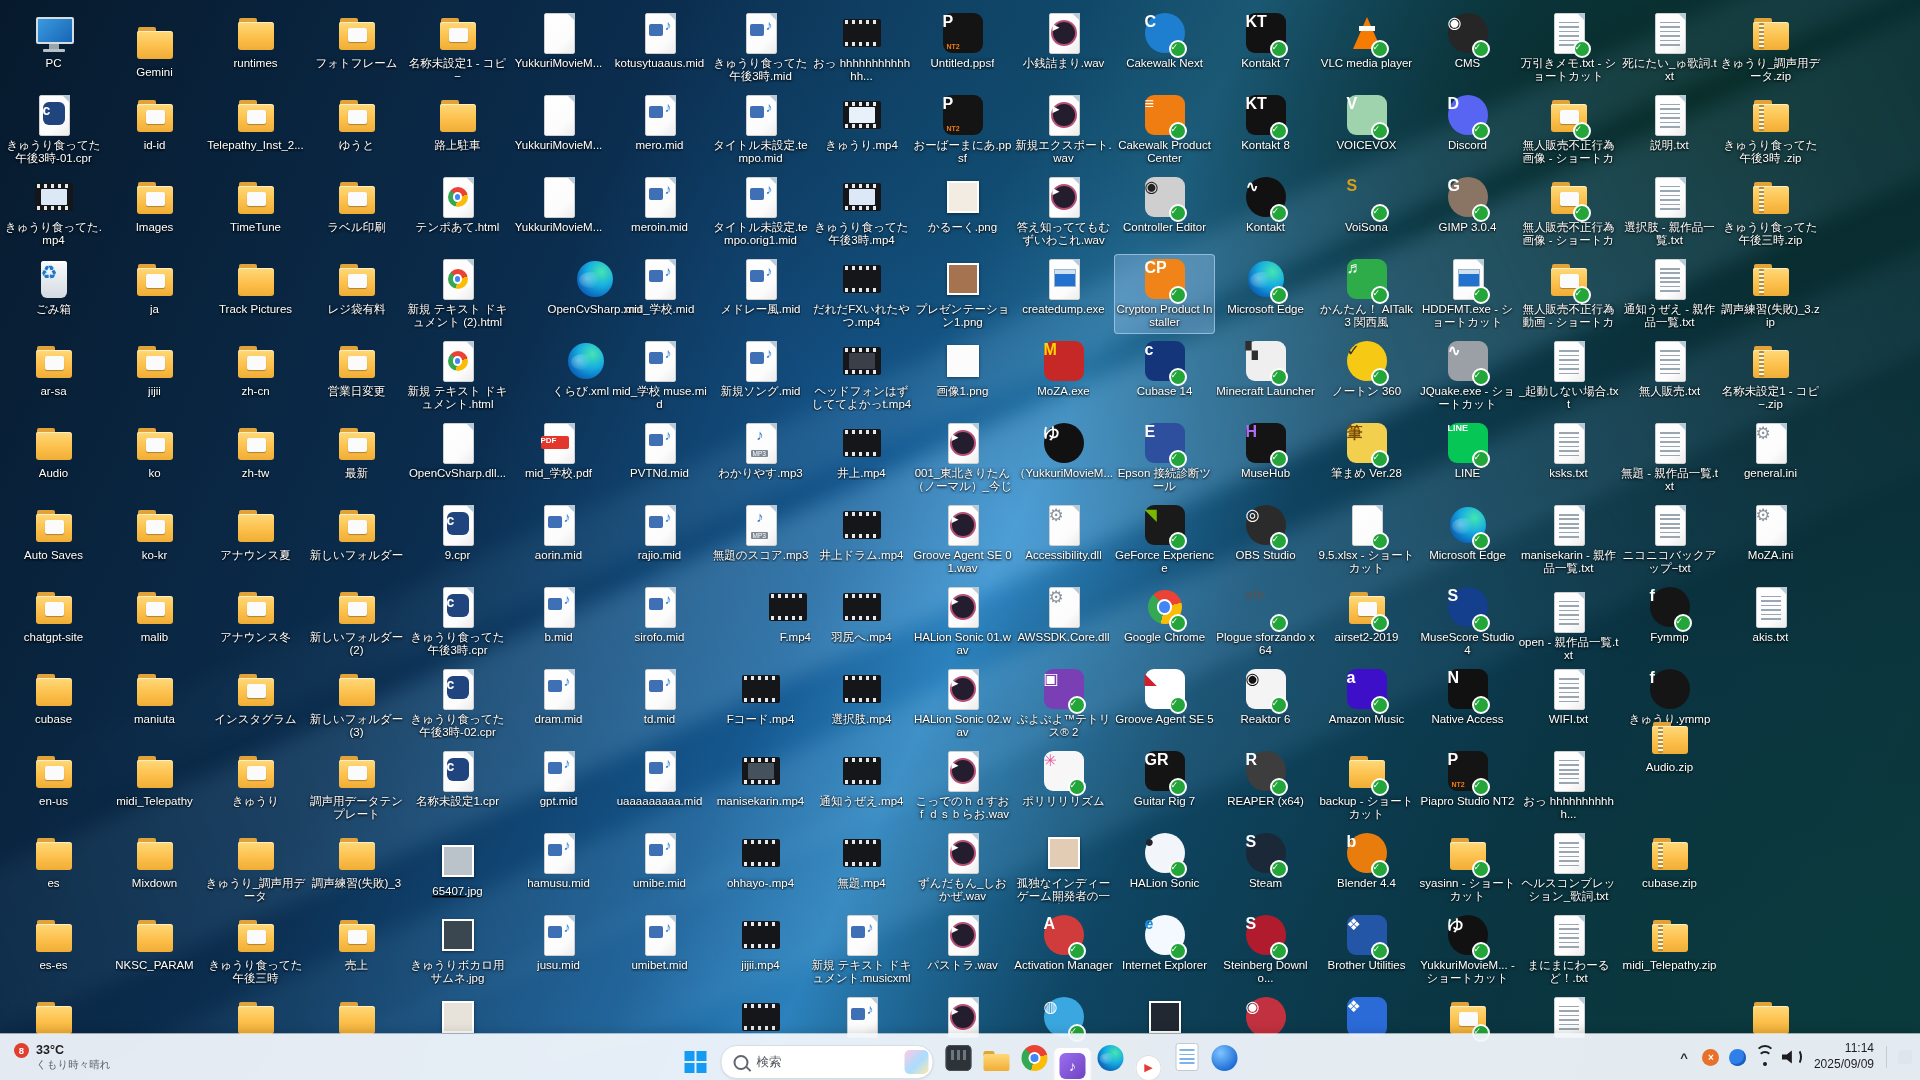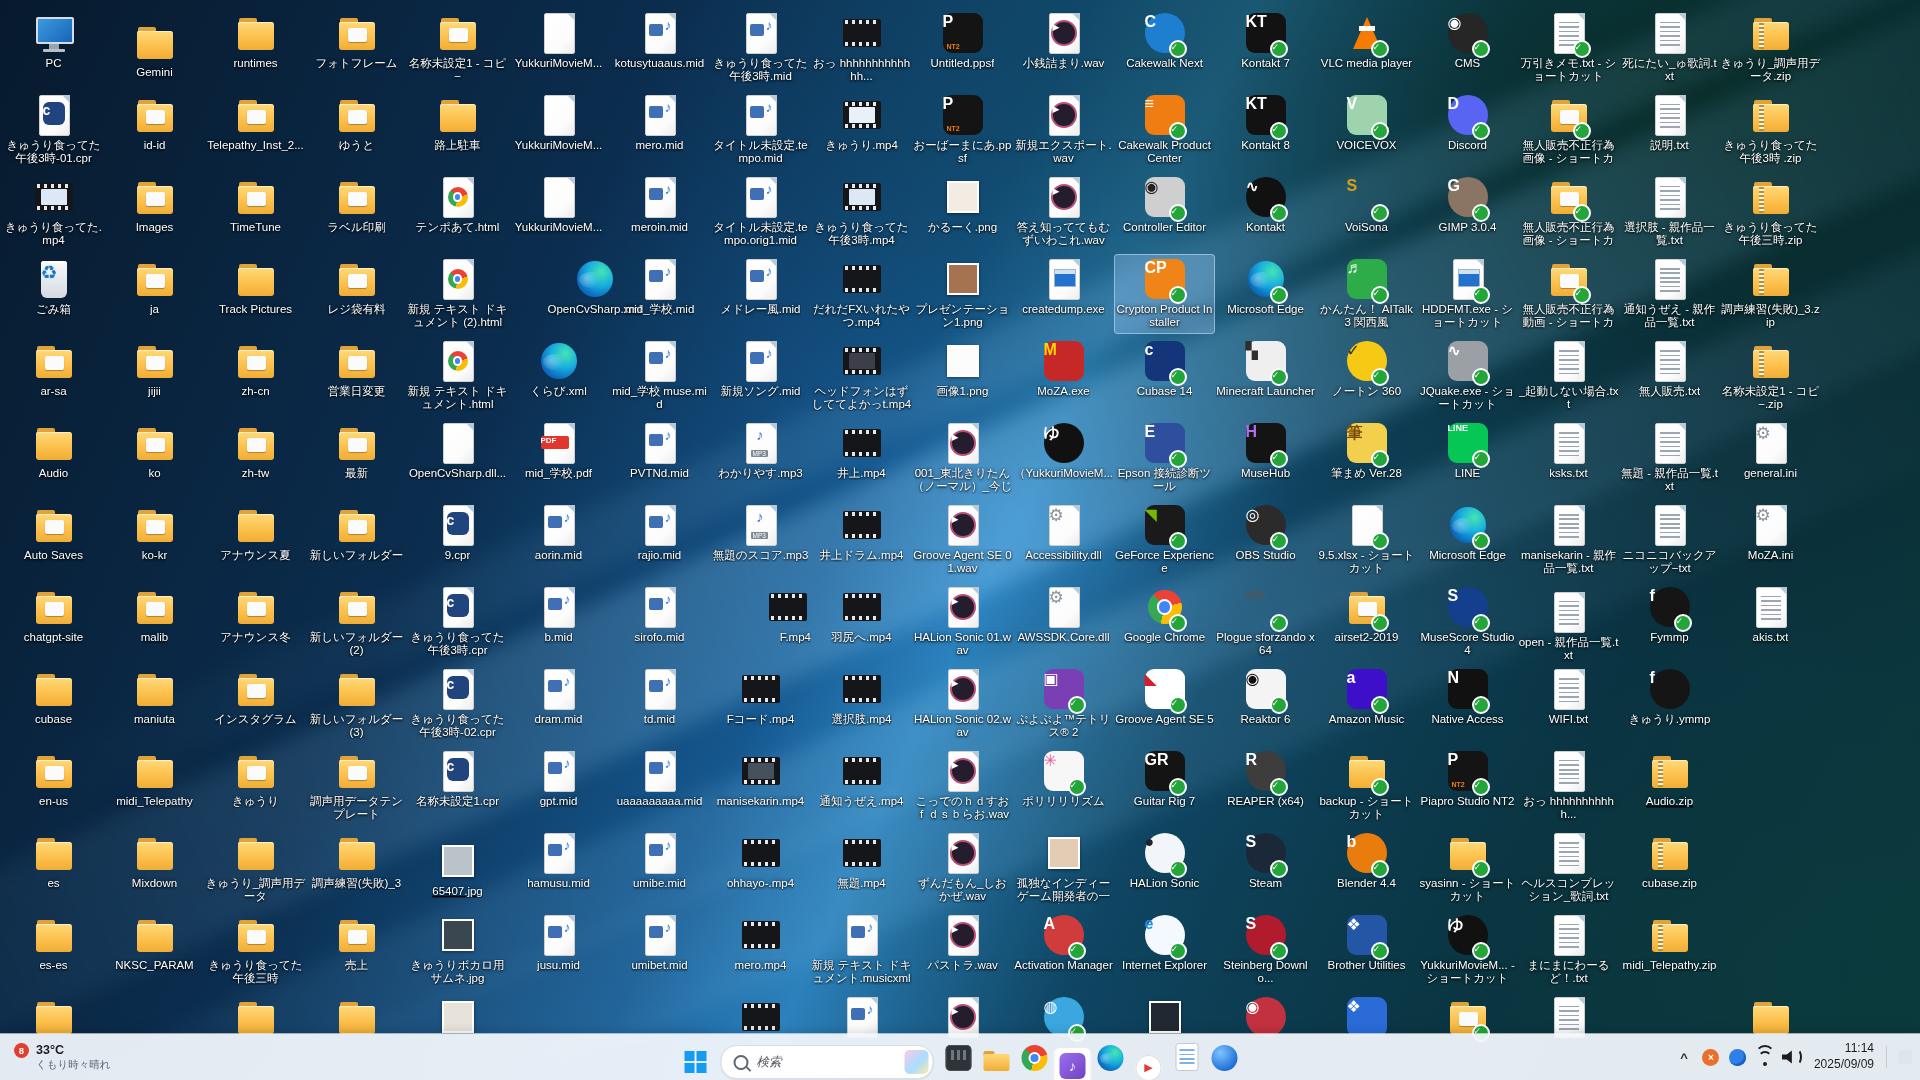--- a/index.html
+++ b/index.html
@@ -98,21 +98,21 @@
   .wtemp{font-size:12.5px;color:#1d1d1f;font-weight:bold;}
   .wcond{font-size:10.5px;color:#5c6570;}
   .center{position:absolute;left:50%;top:4px;transform:translateX(-50%);display:flex;align-items:center;gap:6px;}
   .tbbtn{width:38px;height:38px;border-radius:6px;display:flex;align-items:center;justify-content:center;position:relative;}
   .tbbtn.active{background:rgba(255,255,255,.9);box-shadow:inset 0 0 0 1px rgba(0,0,0,.07);}
   .tbbtn.active:after{content:'';position:absolute;bottom:0px;left:50%;transform:translateX(-50%);
     width:16px;height:3px;border-radius:2px;background:#6f42c1;}
   .winlogo{display:grid;grid-template-columns:10px 10px;grid-template-rows:10px 10px;gap:2px;}
   .winlogo i{display:block;background:#149bf3;}
   .searchpill{width:195px;height:32px;border-radius:16px;background:#fff;border:1px solid #d9dde4;
-    display:flex;align-items:center;gap:8px;padding:0 4px 0 12px;box-shadow:0 1px 2px rgba(0,0,0,.08);font-style:italic;}
+    display:flex;align-items:center;gap:8px;padding:0 4px 0 12px;box-shadow:0 1px 2px rgba(0,0,0,.08);}
   .mag{width:11px;height:11px;border:2px solid #5f6670;border-radius:50%;position:relative;flex:0 0 auto;}
   .mag:after{content:'';position:absolute;width:6px;height:2px;background:#5f6670;
     transform:rotate(45deg);right:-5px;bottom:-2px;}
   .searchtext{flex:1;font-size:12.5px;color:#50555c;}
   .spark{width:24px;height:24px;border-radius:5px;flex:0 0 auto;
     background:linear-gradient(135deg,#ffc9e4,#a9ddff 55%,#ffe9a8);}
   .mfolder{width:26px;height:20px;position:relative;}
   .mfolder .t{position:absolute;left:0;top:0;width:11px;height:5px;background:#e2a23a;border-radius:2px 2px 0 0;}
   .mfolder .b{position:absolute;left:0;right:0;top:3px;bottom:0;border-radius:2px;
     background:linear-gradient(180deg,#ffd978,#f0ad36);}
@@ -719,21 +719,21 @@
       </div>
       <div class="lbl">営業日変更</div>
     </div>
     <div class="cell" style="left: 407px; top: 336px;">
       <div class="ic">
         <i class="pg"></i>
         <i class="cball"></i>
       </div>
       <div class="lbl">新規 テキスト ドキュメント.html</div>
     </div>
-    <div class="cell" style="left: 508px; top: 336px;">
+    <div class="cell" style="left: 508px; top: 336px; align-items: flex-end;">
       <div class="ic">
         <i class="eball"></i>
       </div>
       <div class="lbl">くらび.xml</div>
     </div>
     <div class="cell" style="left: 609px; top: 336px;">
       <div class="ic">
         <i class="pg"></i>
         <i class="midsq"></i>
         <i class="midnote">♪</i>
@@ -1437,21 +1437,21 @@
       </div>
       <div class="lbl">Piapro Studio NT2</div>
     </div>
     <div class="cell" style="left: 1518px; top: 746px;">
       <div class="ic">
         <i class="pg"></i>
         <i class="tlines"></i>
       </div>
       <div class="lbl">おっ hhhhhhhhhhh...</div>
     </div>
-    <div class="cell" style="left: 1619px; top: 746px; text-decoration: underline;">
+    <div class="cell" style="left: 1619px; top: 712px;">
       <div class="ic">
         <i class="ftab"></i>
         <i class="fbody"></i>
         <i class="fzipline"></i>
       </div>
       <div class="lbl">Audio.zip</div>
     </div>
     <div class="cell" style="left: 3px; top: 828px; align-items: center;">
       <div class="ic">
         <i class="ftab"></i>
@@ -1620,21 +1620,21 @@
         <i class="pg"></i>
         <i class="midsq"></i>
         <i class="midnote">♪</i>
       </div>
       <div class="lbl">umibet.mid</div>
     </div>
     <div class="cell" style="left: 710px; top: 910px;">
       <div class="ic">
         <i class="film"></i>
       </div>
-      <div class="lbl">mero.mp4</div>
+      <div class="lbl">jijii.mp4</div>
     </div>
     <div class="cell" style="left: 811px; top: 910px;">
       <div class="ic">
         <i class="pg"></i>
         <i class="midsq"></i>
         <i class="midnote">♪</i>
       </div>
       <div class="lbl">新規 テキスト ドキュメント.musicxml</div>
     </div>
     <div class="cell" style="left: 912px; top: 910px;">

